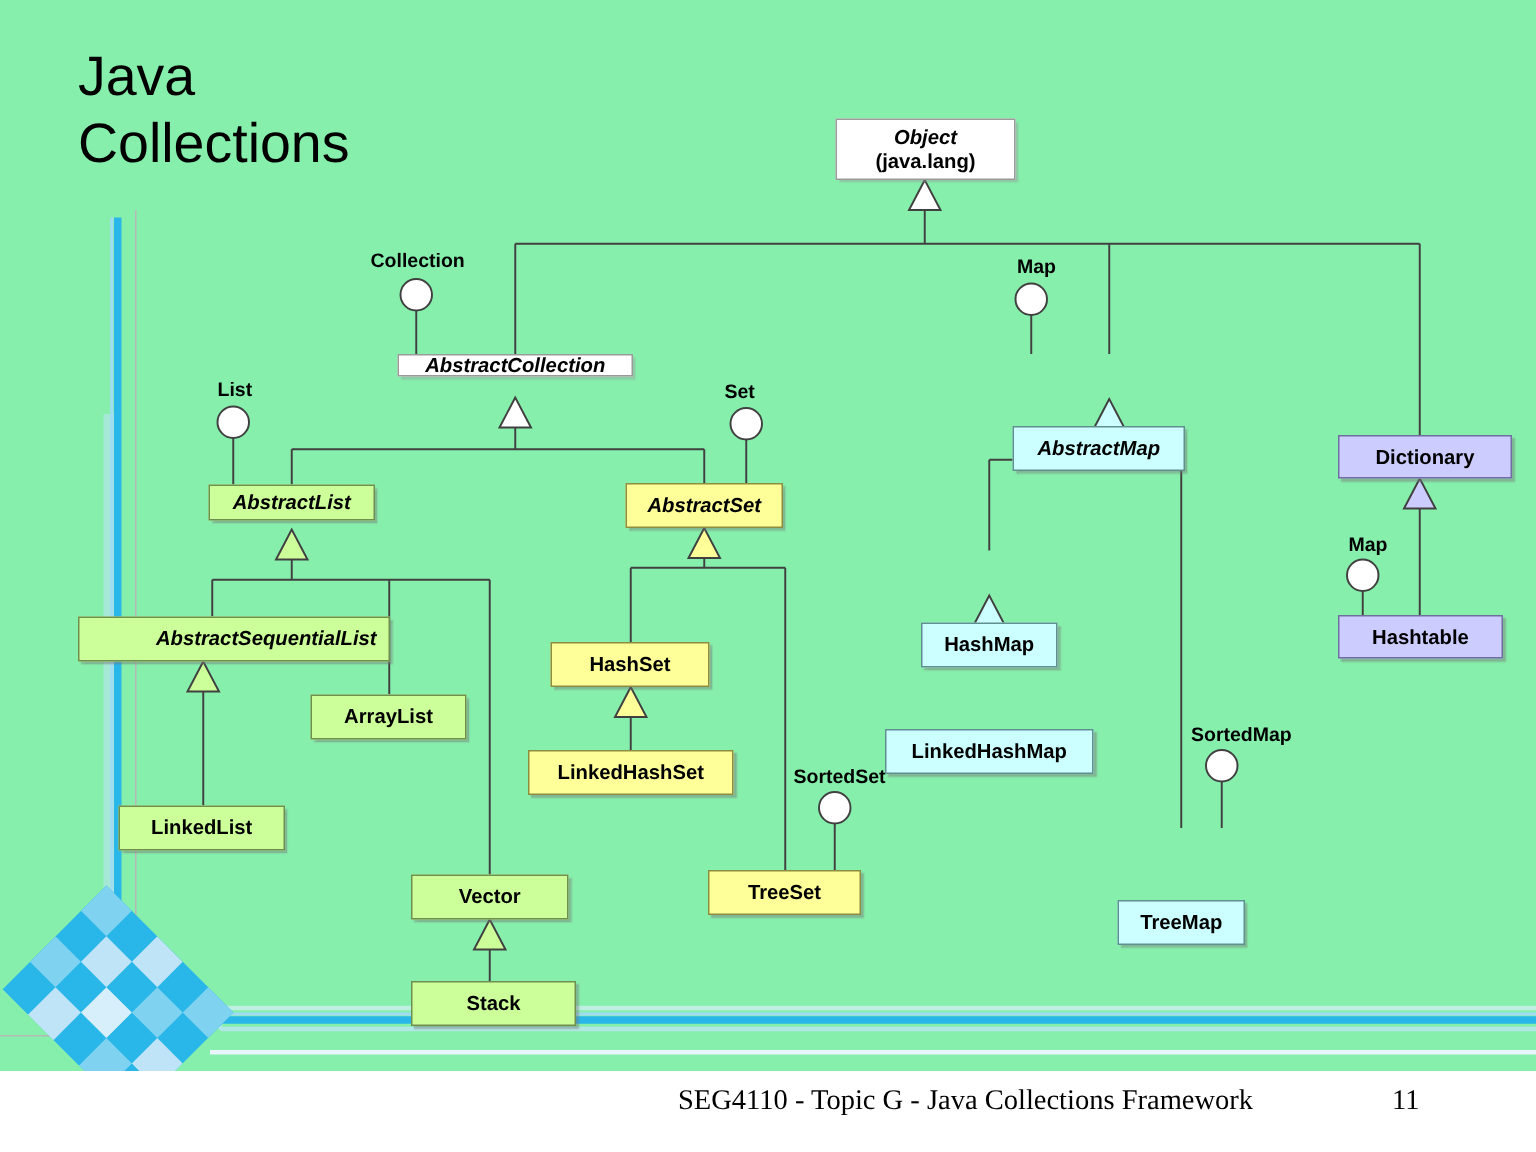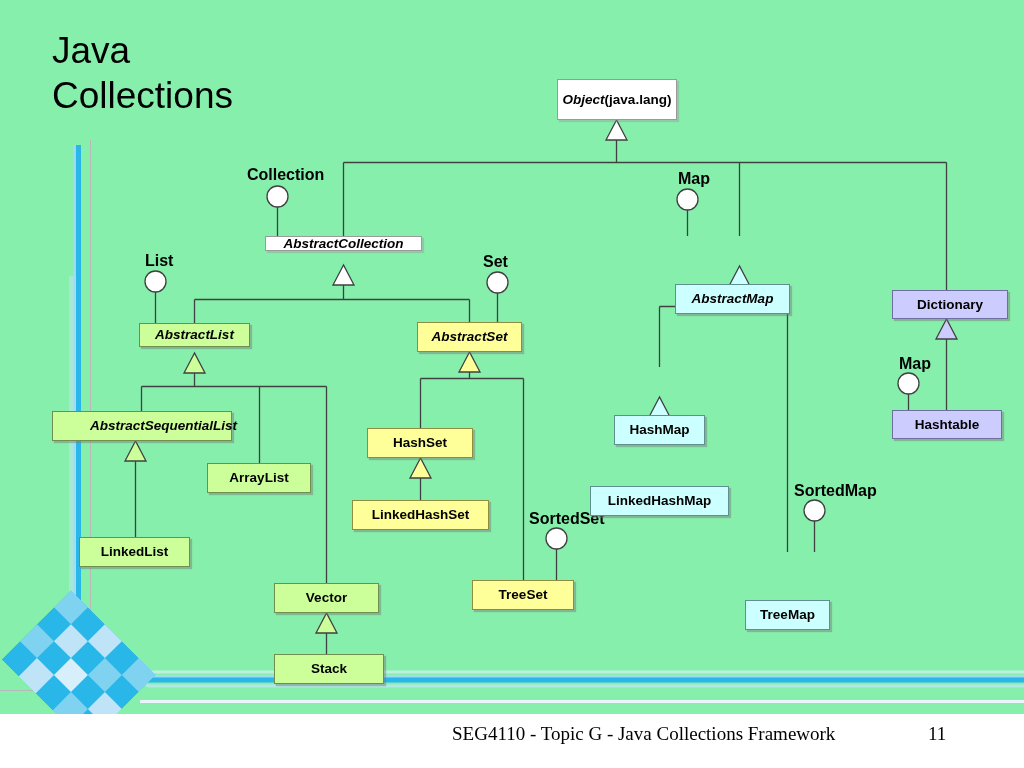--- a/index.html
+++ b/index.html
@@ -61,21 +61,21 @@
   .node.purple { background: #ccccff; border-color: #6f6f9f; }
   .node.white  { background: #ffffff; border-color: #9a9a9a; box-shadow: 2px 2px 1px rgba(150,150,150,0.4); }
 
   .node .l1 { display: block; }
   .node .l2 { display: block; }
 
   
   .iface-label {
     position: absolute;
     font-family: "Liberation Sans", sans-serif;
-    font-size: 16px;
+    font-size: 13px;
     font-weight: bold;
     color: #000000;
     white-space: nowrap;
   }
 
   
   #footer-bar {
     position: absolute;
     left: 0;
     top: 714px;
@@ -227,38 +227,38 @@
   </svg>
 
   <div class="iface-label" style="left:247px; top:166px;">Collection</div>
   <div class="iface-label" style="left:145px; top:252px;">List</div>
   <div class="iface-label" style="left:483px; top:253px;">Set</div>
   <div class="iface-label" style="left:529px; top:510px;">SortedSet</div>
   <div class="iface-label" style="left:678px; top:170px;">Map</div>
   <div class="iface-label" style="left:794px; top:482px;">SortedMap</div>
   <div class="iface-label" style="left:899px; top:355px;">Map</div>
 
-  <div class="node white abstract" style="left:557px; top:79px; width:120px; height:41px; flex-direction:row;">
+  <div class="node white abstract" style="left:557px; top:79px; width:120px; height:41px; flex-direction:column;">
     <span class="l1">Object</span>
     <span class="l2" style="font-style:normal;">(java.lang)</span>
   </div>
 
   <div class="node white abstract" style="left:265px; top:236px; width:157px; height:15px;">
     <span>AbstractCollection</span>
   </div>
 
   <div class="node green abstract" style="left:139px; top:323px; width:111px; height:24px;">
     <span>AbstractList</span>
   </div>
 
   <div class="node yellow abstract" style="left:417px; top:322px; width:105px; height:30px;">
     <span>AbstractSet</span>
   </div>
 
-  <div class="node green abstract" style="left:52px; top:411px; width:180px; height:30px;padding-left:43px;">
+  <div class="node green abstract" style="left:52px; top:411px; width:208px; height:30px;padding-left:43px;">
     <span>AbstractSequentialList</span>
   </div>
 
   <div class="node green" style="left:207px; top:463px; width:104px; height:30px;">
     <span>ArrayList</span>
   </div>
 
   <div class="node green" style="left:79px; top:537px; width:111px; height:30px;">
     <span>LinkedList</span>
   </div>

